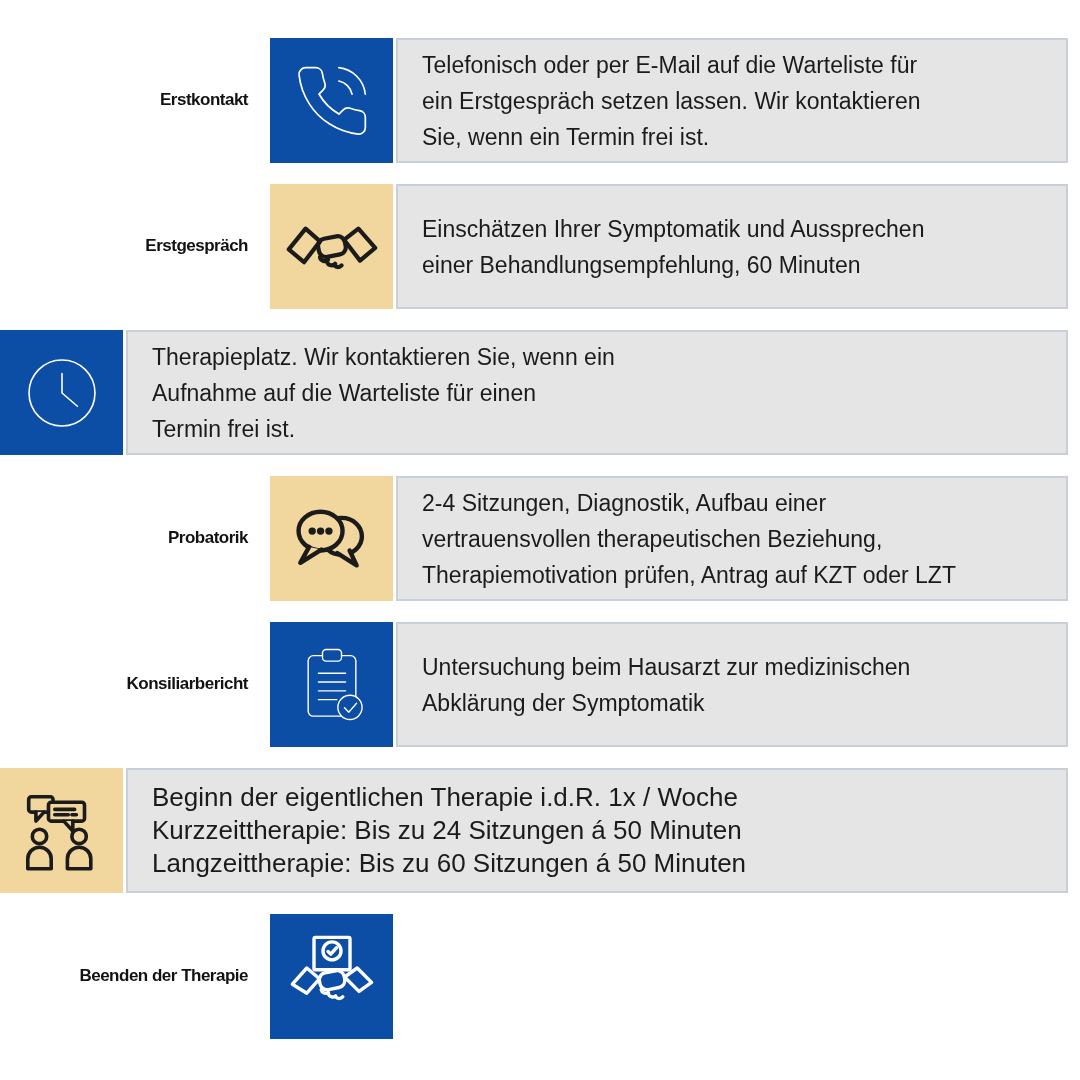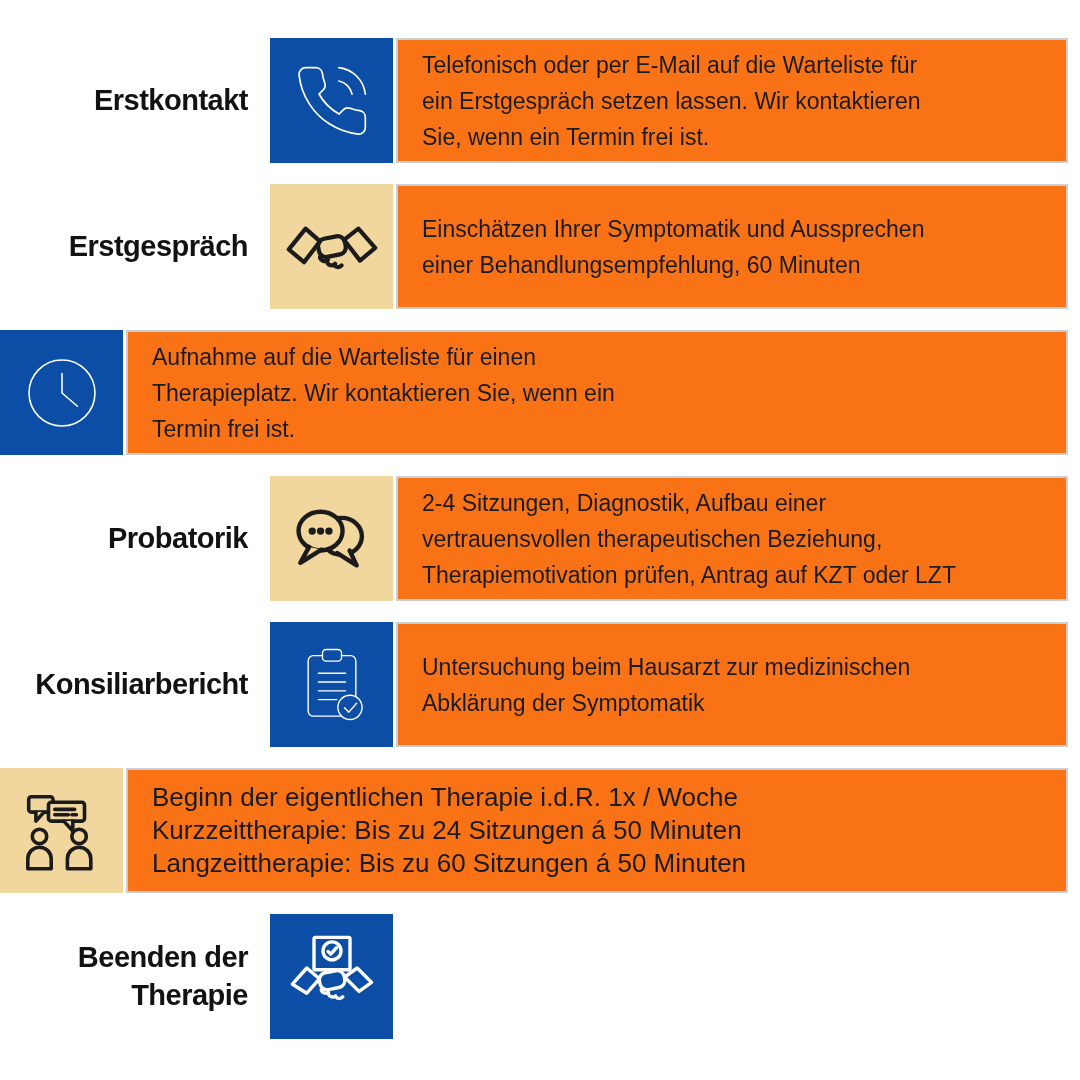--- a/index.html
+++ b/index.html
@@ -8,30 +8,30 @@
   html,body{margin:0;padding:0;background:#e9e9e9;}
   .stage{
     width:1080px;height:1080px;background:#ffffff;position:relative;overflow:hidden;
     font-family:"Liberation Sans", sans-serif;
   }
   .rows{position:absolute;top:38px;left:0;width:1068px;display:flex;flex-direction:column;gap:21px;}
   .row{display:flex;align-items:stretch;height:125px;}
   .label{
     width:248px;flex:0 0 248px;margin-right:22px;
     display:flex;align-items:center;justify-content:flex-end;
-    text-align:right;font-size:29px;font-weight:700;letter-spacing:-0.5px;
+    text-align:right;font-size:17px;font-weight:700;letter-spacing:-0.5px;
     color:var(--label);line-height:1.3;
   }
   .iconbox{flex:0 0 123px;width:123px;display:flex;align-items:center;justify-content:center;}
   .iconbox.blue{background:var(--blue);}
   .iconbox.tan{background:var(--tan);}
   .ic-light{color:#ffffff;}
   .ic-dark{color:#1b1b1b;}
   .textbox{
-    flex:1;margin-left:3px;border:2px solid var(--box-border);background:#f97316;
+    flex:1;margin-left:3px;border:2px solid var(--box-border);background:#e5e5e5;
     display:flex;flex-direction:column;justify-content:center;
     padding:0 8px 0 24px;overflow:hidden;
   }
   .line{font-size:23px;line-height:36px;color:var(--text);white-space:nowrap;}
   .row.small .line{font-size:26px;line-height:33px;}
   svg{display:block;}
   svg *{vector-effect:non-scaling-stroke;}
 </style>
 </head>
 <body>
@@ -74,22 +74,22 @@
     </div>
 
     <div class="row">
       <div class="iconbox blue ic-light">
         <svg width="86" height="86" viewBox="0 0 24 24" fill="none" stroke="currentColor" stroke-width="1.6" stroke-linecap="round" stroke-linejoin="round">
           <circle cx="12" cy="12" r="9.2"></circle>
           <path d="M12 6.6 V12 l4.3 3.7"></path>
         </svg>
       </div>
       <div class="textbox">
+        <div class="line">Therapieplatz. Wir kontaktieren Sie, wenn ein</div>
         <div class="line">Aufnahme auf die Warteliste für einen</div>
-        <div class="line">Therapieplatz. Wir kontaktieren Sie, wenn ein</div>
         <div class="line">Termin frei ist.</div>
       </div>
     </div>
 
     <div class="row">
       <div class="label">Probatorik</div>
       <div class="iconbox tan ic-dark">
         <svg width="88" height="88" viewBox="0 0 100 100" fill="none" stroke="currentColor" stroke-width="4.4" stroke-linecap="round" stroke-linejoin="round">
           <ellipse cx="61" cy="47" rx="23" ry="21"></ellipse>
           <path d="M70 63 L78 80 L56 66" fill="var(--tan)"></path>

